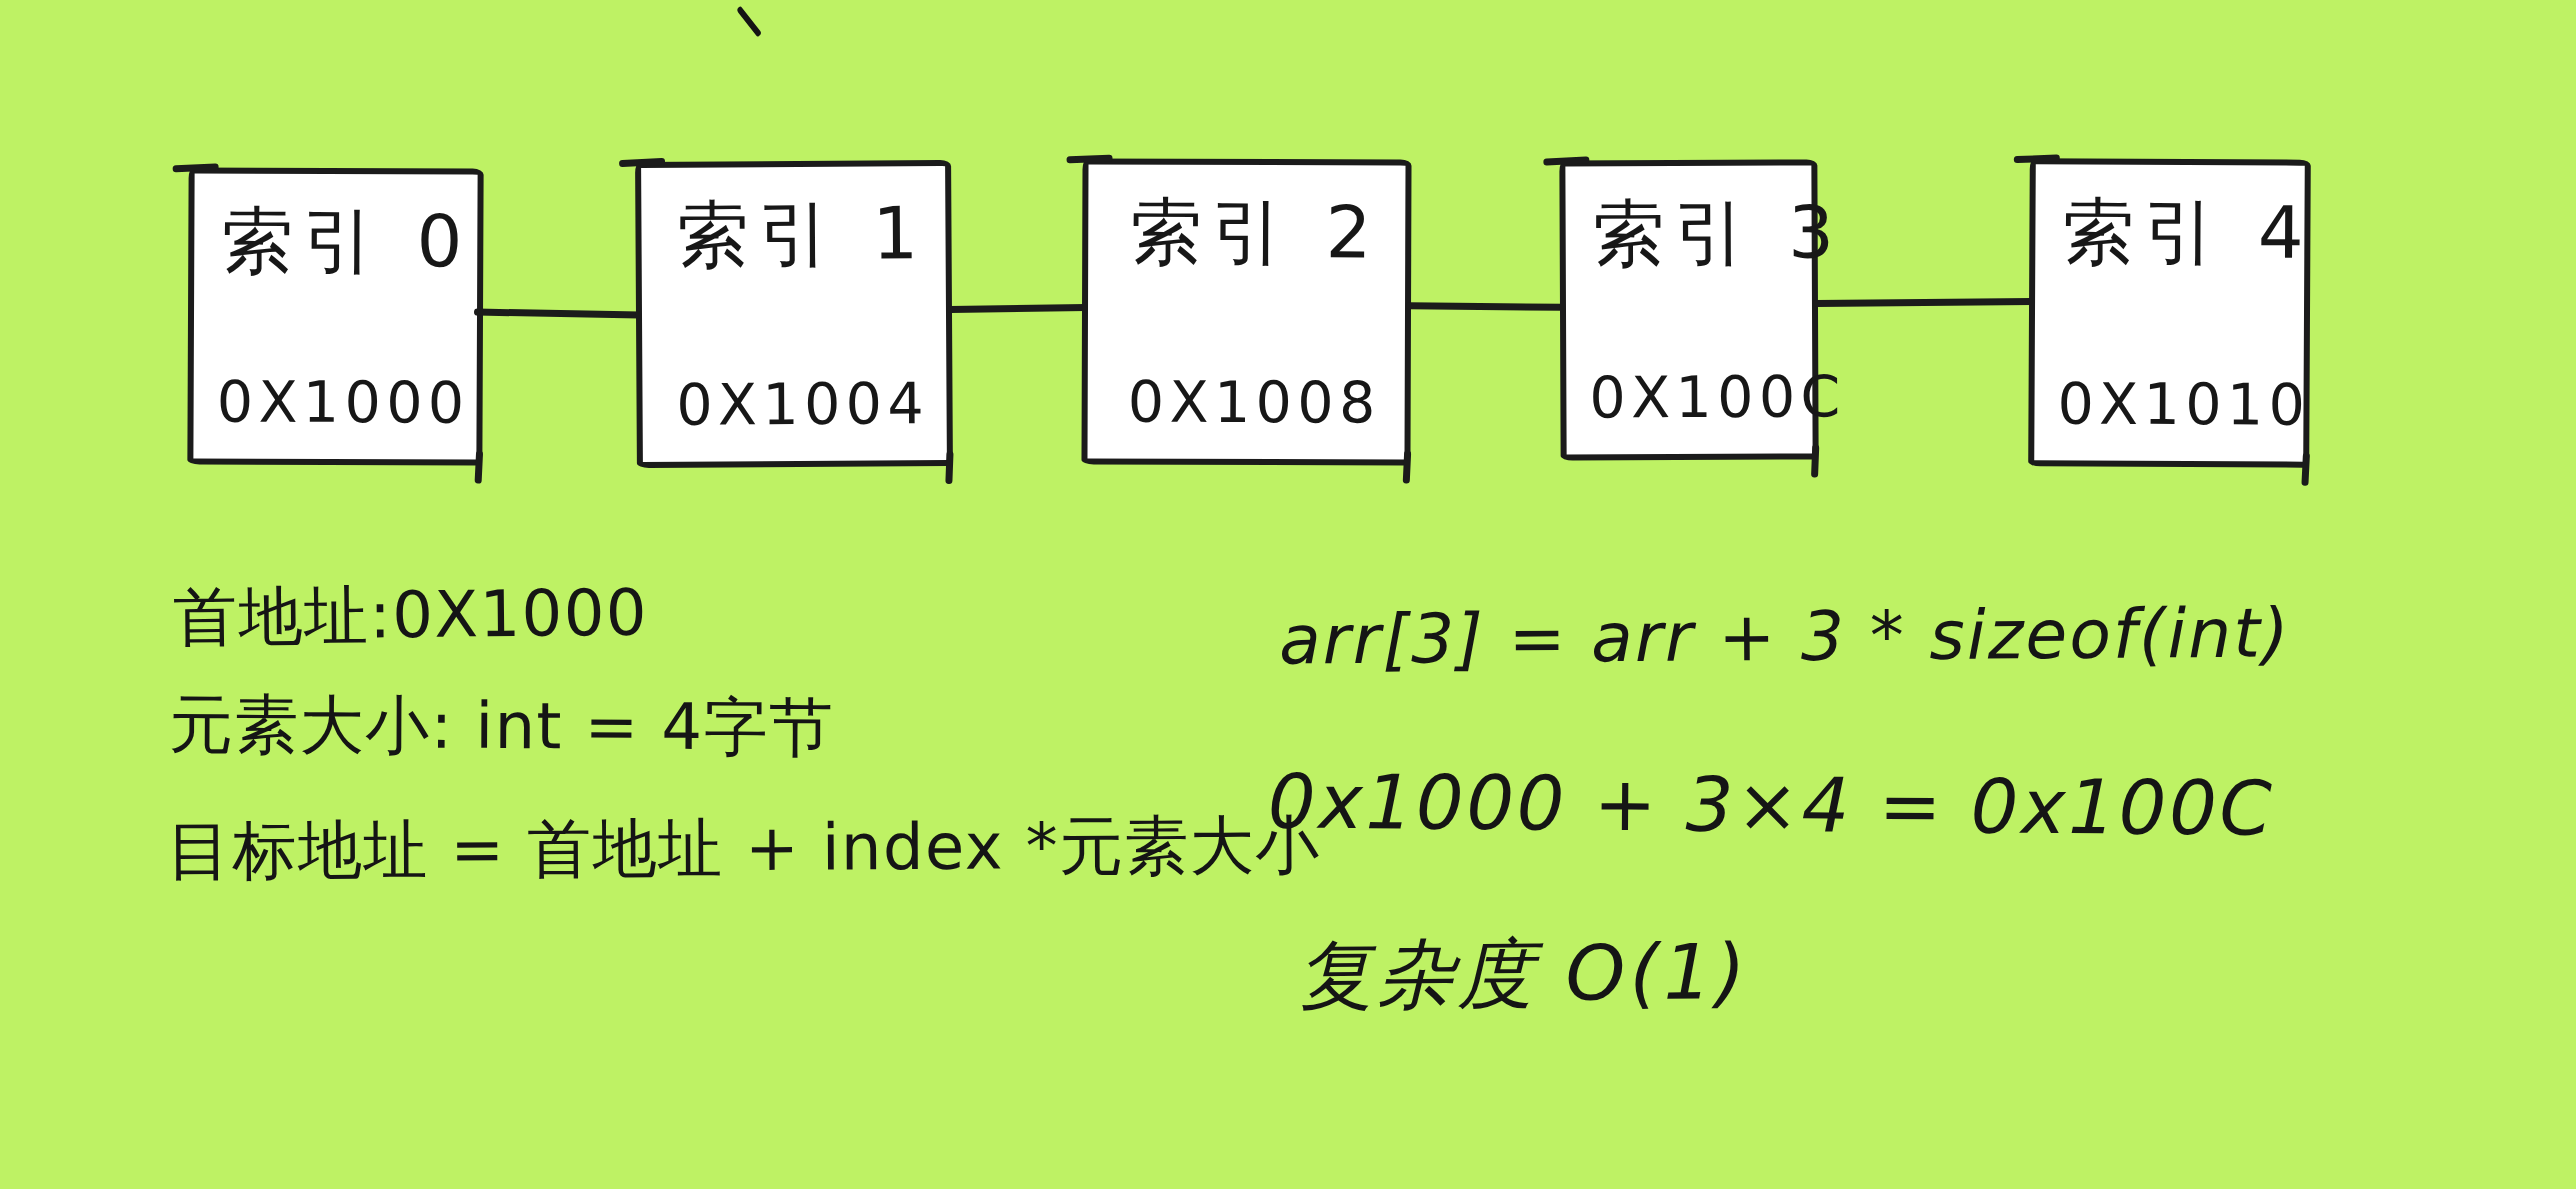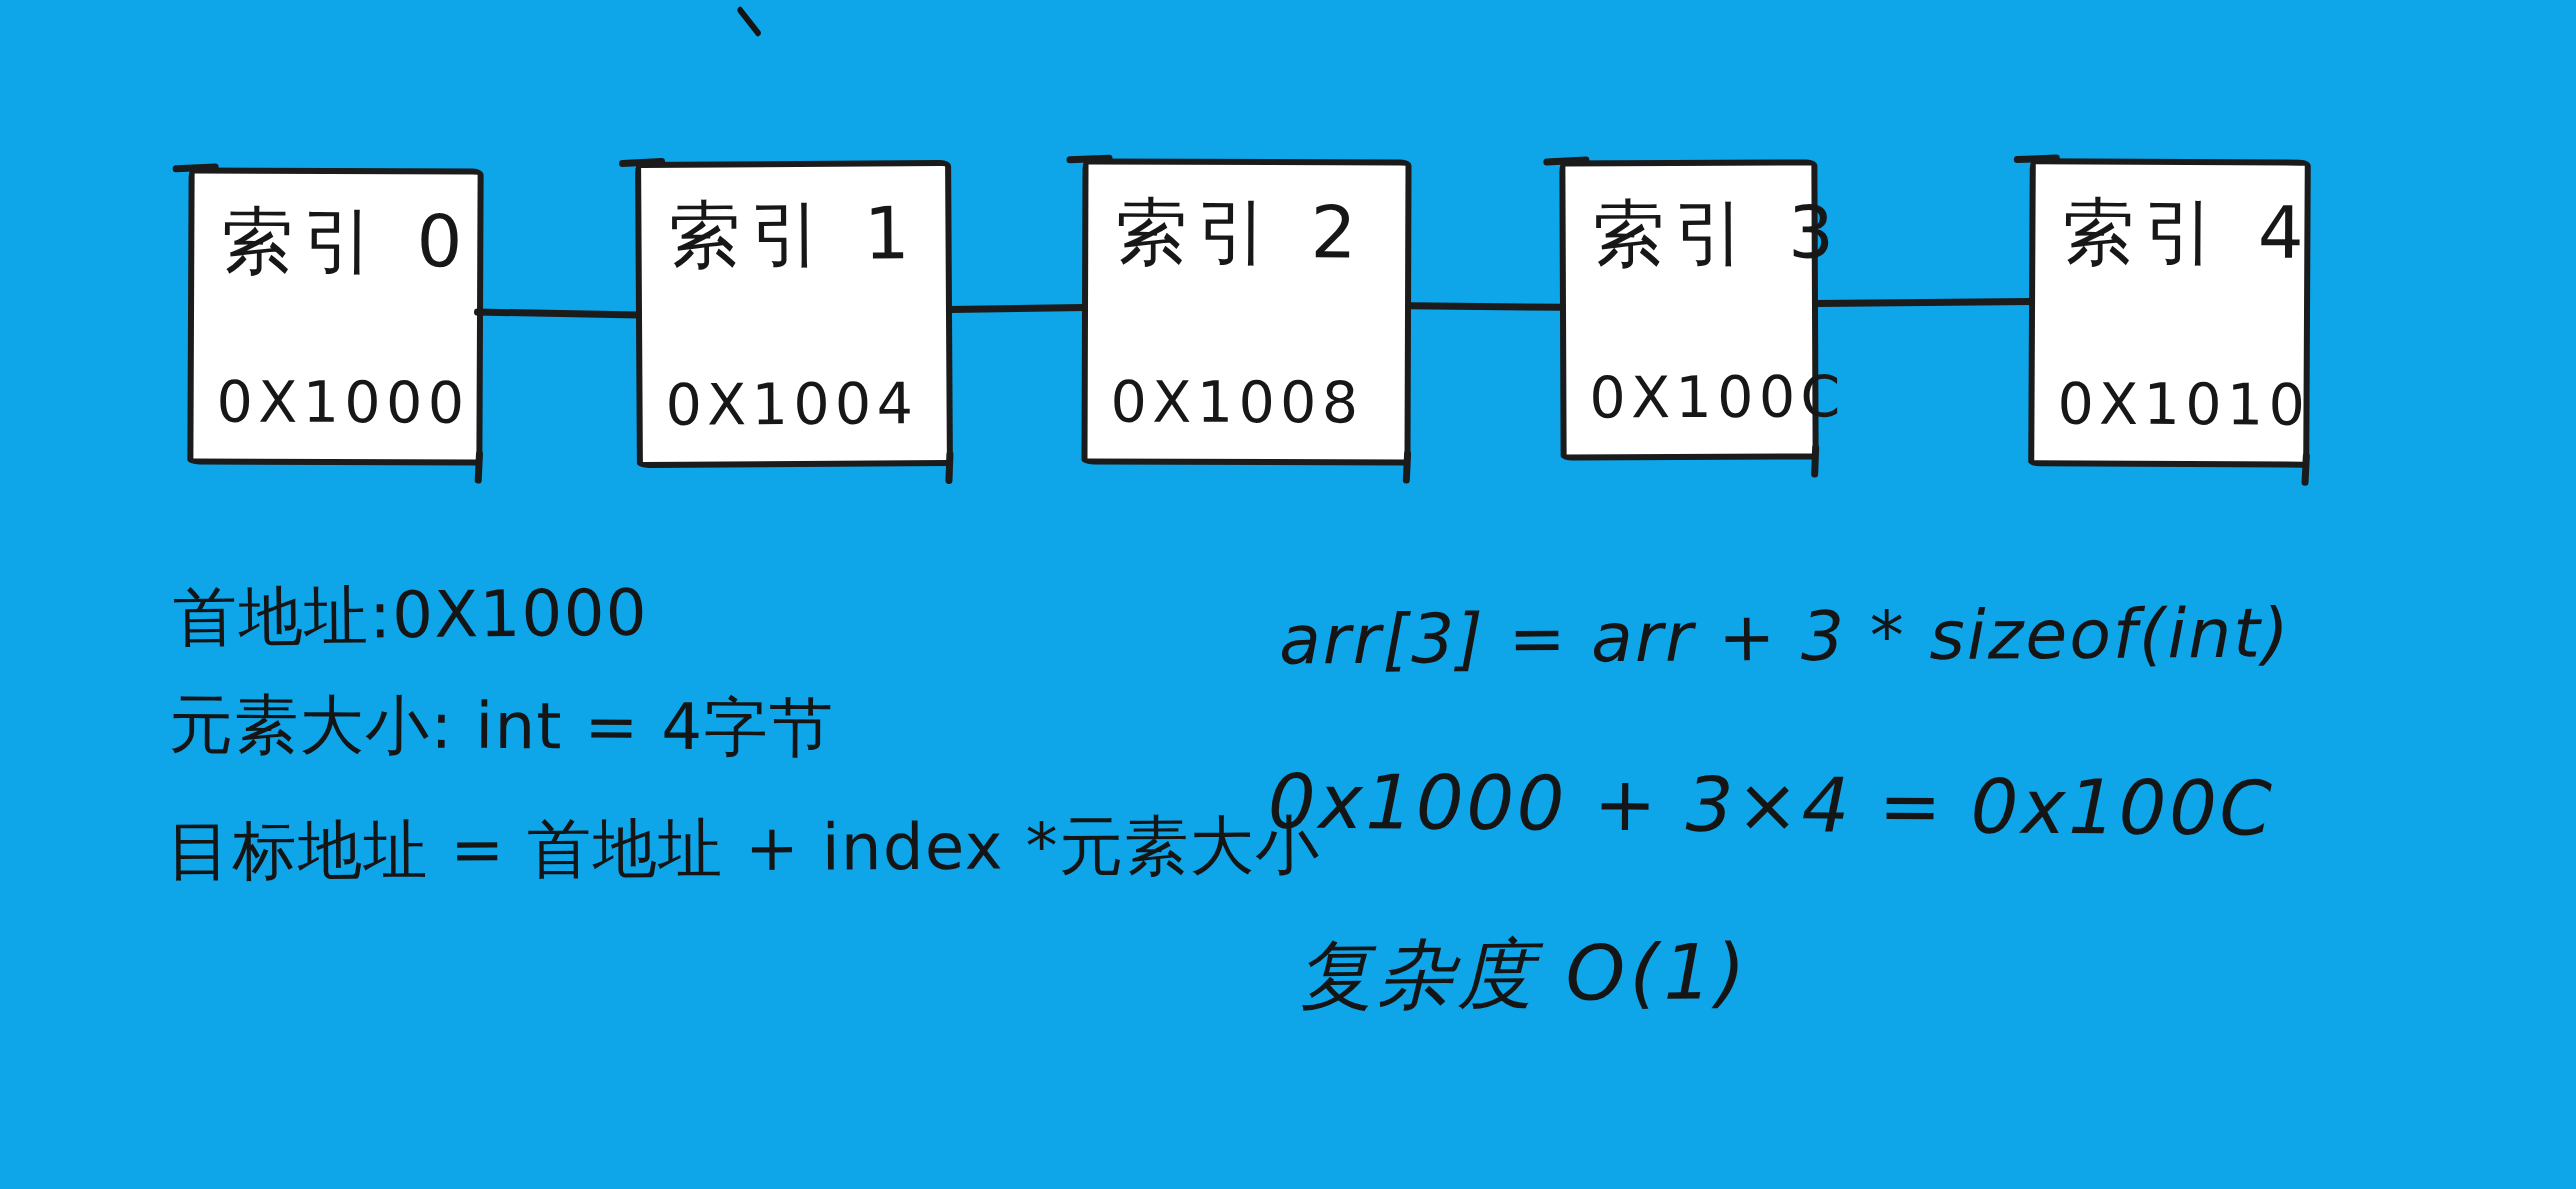--- a/index.html
+++ b/index.html
@@ -3,24 +3,25 @@
 <meta charset="utf-8">
 <title>Sketch</title>
 <style>
   * { margin: 0; padding: 0; box-sizing: border-box; }
   html, body { background: #ffffff; }
 
   .canvas {
     position: relative;
     width: 2576px;
     height: 1189px;
-    background: #0ea5e9;
+    background: #bef264;
     color: #171717;
     font-family: "DejaVu Sans", "Liberation Sans", sans-serif;
     overflow: hidden;
+    text-align: center;
   }
 
   
   .hbox {
     position: absolute;
     border: 6.8px solid #1b1b1b;
     border-radius: 4.7px 11px 6.1px 12.2px / 11px 6.1px 12.2px 4.7px;
     display: flex;
     flex-direction: column;
     justify-content: space-between;

